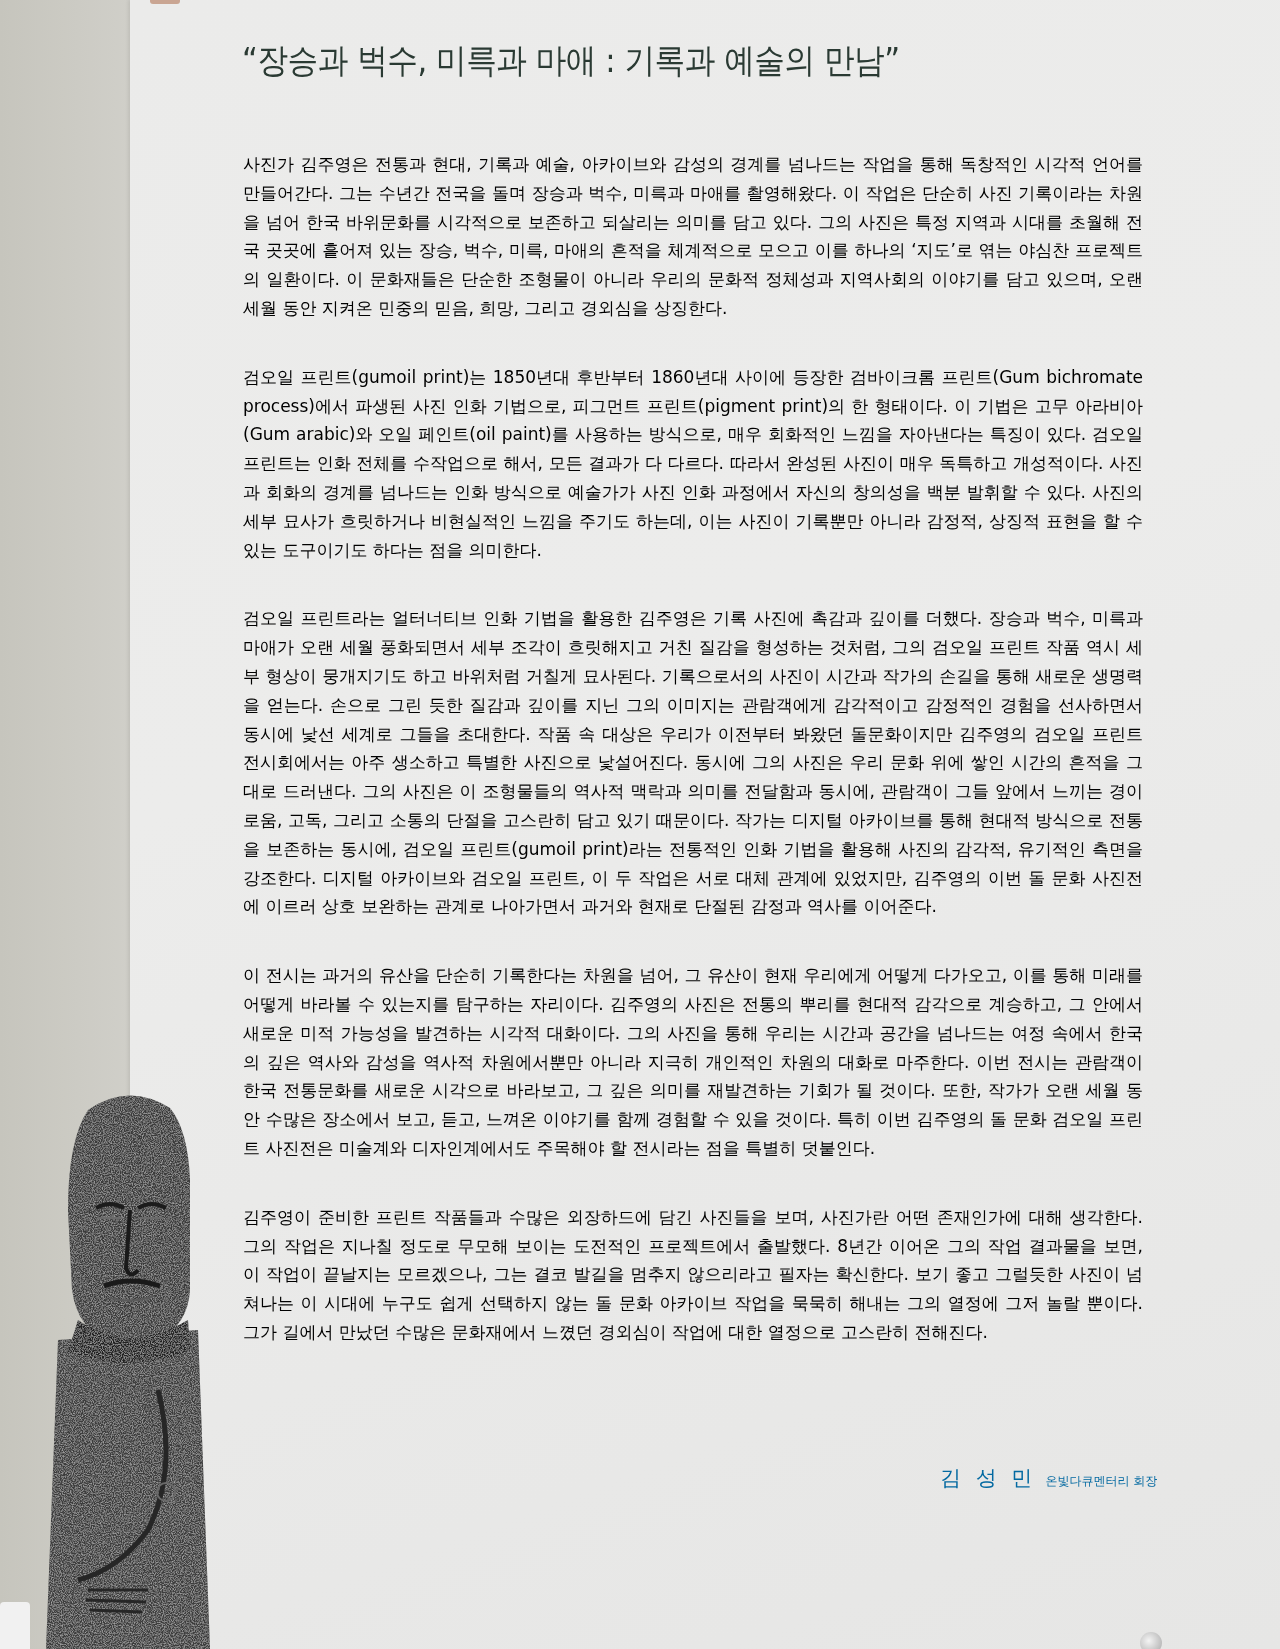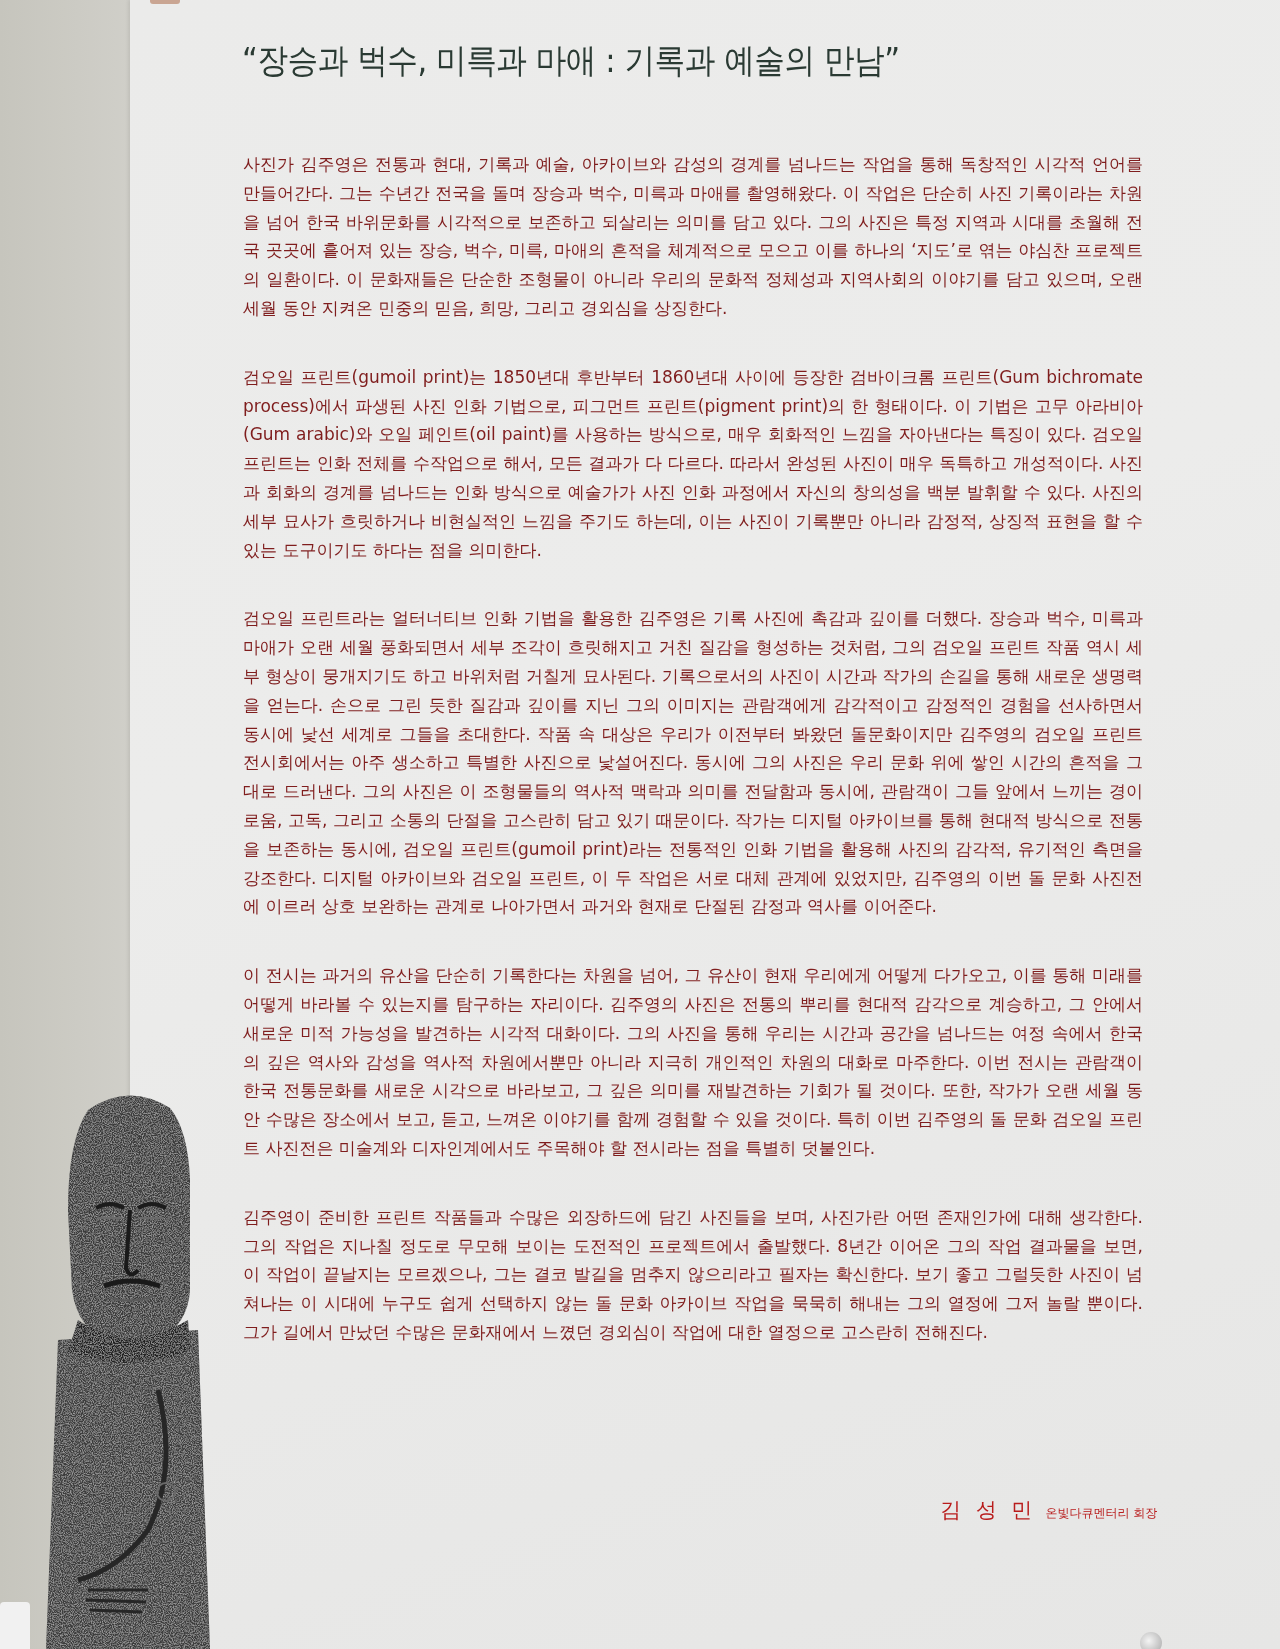--- a/index.html
+++ b/index.html
@@ -24,28 +24,28 @@
   .title {
     position: absolute; left: 242px; top: 38px; width: 900px;
     font-family: "DejaVu Sans", sans-serif;
     font-size: 34px; letter-spacing: -0.5px; color: #2a3a33;
     font-weight: normal; margin: 0; white-space: nowrap;
     transform: scaleX(0.9); transform-origin: left center;
   }
   .body-text {
     position: absolute; left: 243px; top: 150px; width: 900px;
     font-family: "DejaVu Sans", sans-serif;
-    font-size: 17px; line-height: 28.8px; color: #7f1d1d;
+    font-size: 17px; line-height: 28.8px; color: #000000;
     text-align: justify;
   }
   .body-text p { margin: 0 0 40px 0; text-align: justify; text-align-last: left; }
   .body-text p:first-child { }
   .signature {
-    position: absolute; left: 940px; top: 1496px; white-space: nowrap;
-    color: #b91c1c;
+    position: absolute; left: 940px; top: 1464px; white-space: nowrap;
+    color: #0369a1;
   }
   .sig-name {
     font-family: "DejaVu Serif", serif; font-size: 21px; letter-spacing: 4px;
   }
   .sig-role {
     font-family: "DejaVu Sans", sans-serif; font-size: 12px; margin-left: 4px;
   }
   .statue {
     position: absolute; left: 38px; top: 1090px; width: 180px; height: 559px;
   }

